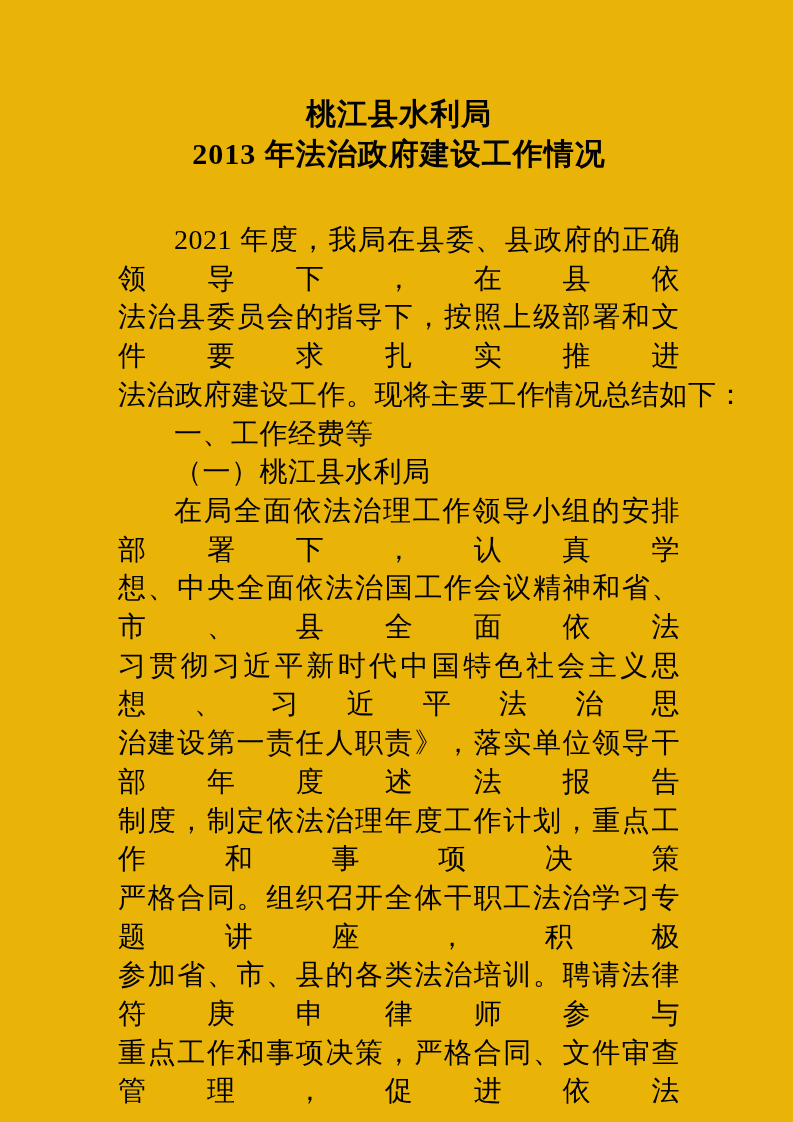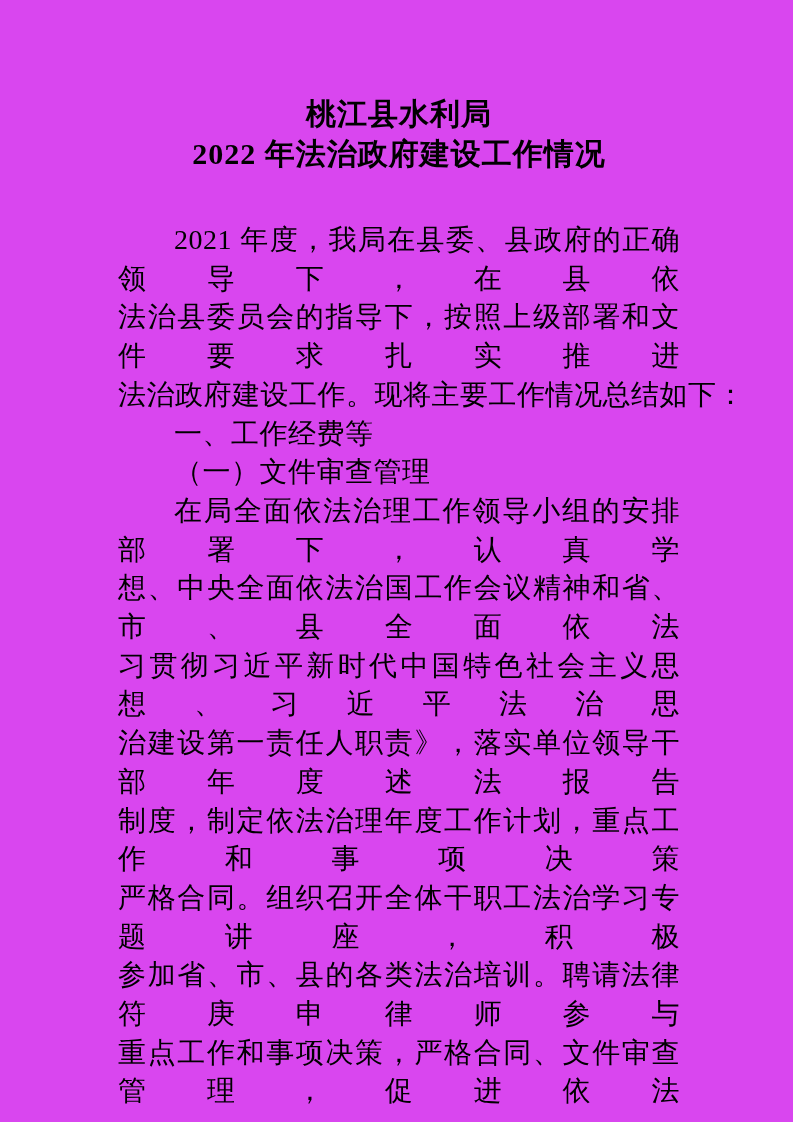--- a/index.html
+++ b/index.html
@@ -4,21 +4,21 @@
 <style>
   html, body {
     margin: 0;
     padding: 0;
     background: #ffffff;
   }
   .page {
     position: relative;
     width: 793px;
     height: 1122px;
-    background: #d946ef;
+    background: #eab308;
     color: #000000;
     overflow: hidden;
     font-family: "Liberation Serif", "DejaVu Serif", serif;
   }
   .title-block {
     position: absolute;
     top: 94px;
     left: 118px;
     width: 562px;
     text-align: center;
@@ -53,29 +53,29 @@
     text-indent: 2em;
   }
 </style>
 </head>
 <body>
 
 <div class="page">
 
   <div class="title-block">
     <div class="title-line">桃江县水利局</div>
-    <div class="title-line">2022 年法治政府建设工作情况</div>
+    <div class="title-line">2013 年法治政府建设工作情况</div>
   </div>
 
   <div class="body-block">
     <div class="bline indent full">2021 年度，我局在县委、县政府的正确领导下，在县依</div>
     <div class="bline full">法治县委员会的指导下，按照上级部署和文件要求扎实推进</div>
     <div class="bline">法治政府建设工作。现将主要工作情况总结如下：</div>
     <div class="bline indent">一、工作经费等</div>
-    <div class="bline indent">（一）文件审查管理</div>
+    <div class="bline indent">（一）桃江县水利局</div>
     <div class="bline indent full">在局全面依法治理工作领导小组的安排部署下，认真学</div>
     <div class="bline full">想、中央全面依法治国工作会议精神和省、市、县全面依法</div>
     <div class="bline full">习贯彻习近平新时代中国特色社会主义思想、习近平法治思</div>
     <div class="bline full">治建设第一责任人职责》，落实单位领导干部年度述法报告</div>
     <div class="bline full">制度，制定依法治理年度工作计划，重点工作和事项决策</div>
     <div class="bline full">严格合同。组织召开全体干职工法治学习专题讲座，积极</div>
     <div class="bline full">参加省、市、县的各类法治培训。聘请法律符庚申律师参与</div>
     <div class="bline full">重点工作和事项决策，严格合同、文件审查管理，促进依法</div>
 
   </div>

